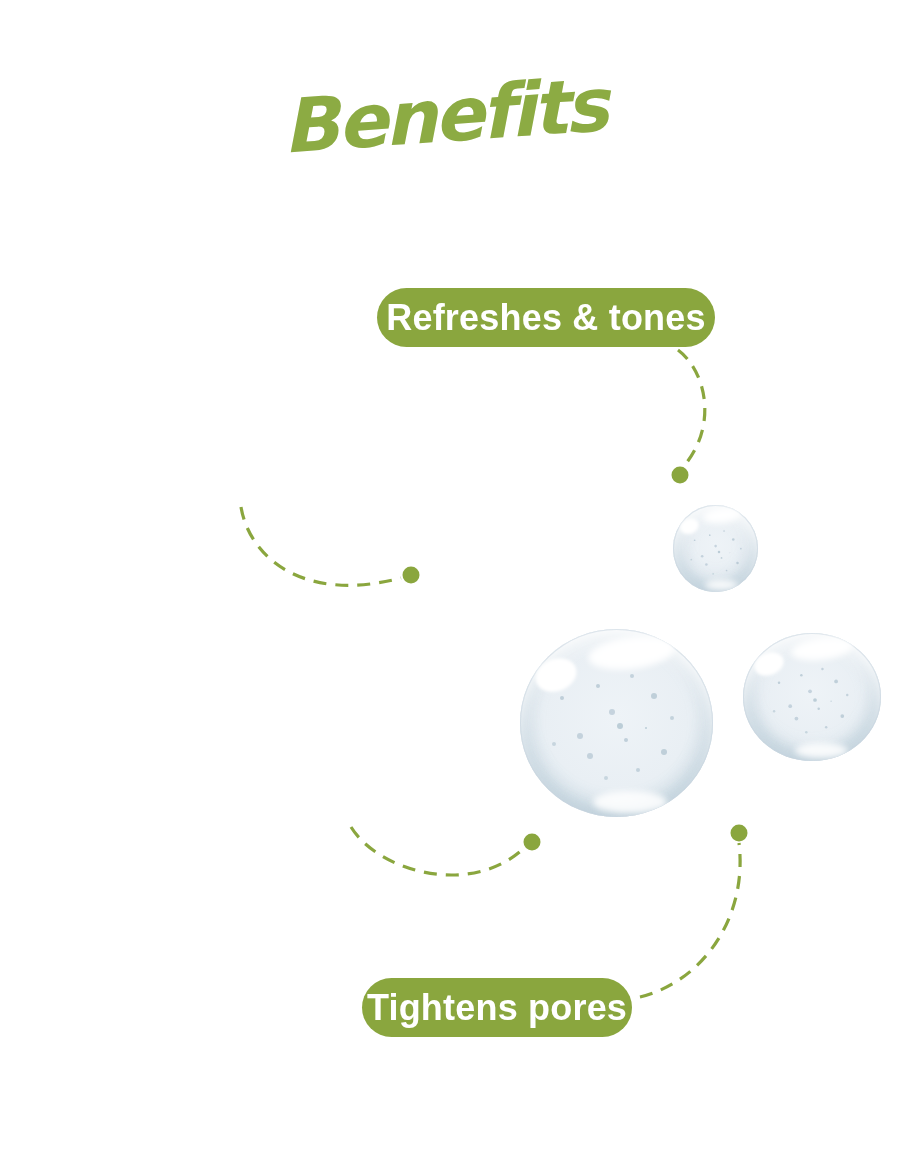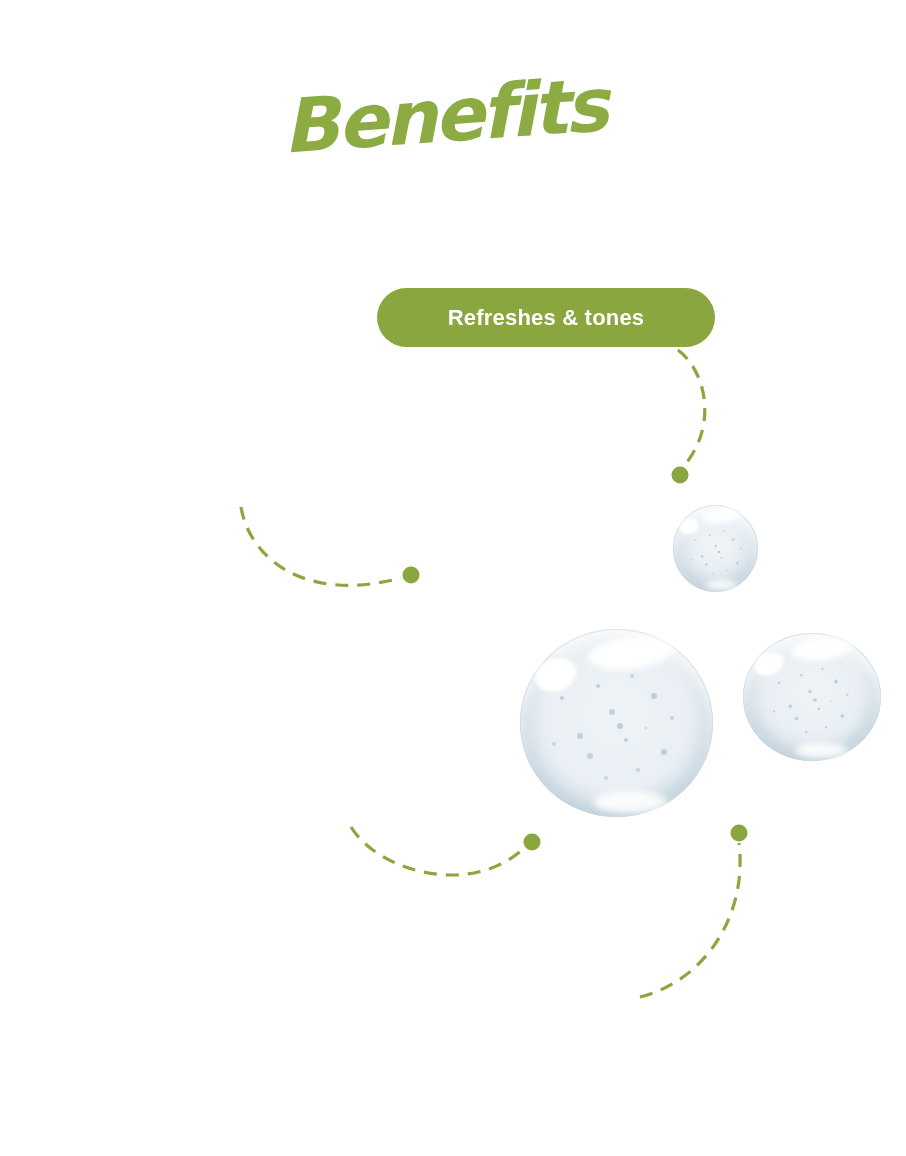--- a/index.html
+++ b/index.html
@@ -34,21 +34,21 @@
     transform: rotate(-4deg) skewX(-4deg);
   }
 
   
   .pill {
     position: absolute;
     display: flex; align-items: center; justify-content: center;
     background: var(--accent);
     color: #ffffff;
     border-radius: 30px;
-    font-size: 22px;
+    font-size: 36px;
     font-weight: 700;
     letter-spacing: 0.2px;
     white-space: nowrap;
   }
   .pill-1 { left: 377px; top: 288px; width: 338px; height: 59px; }
   .pill-2 { left:  55px; top: 443px; width: 380px; height: 59px; }
   .pill-3 { left: 133px; top: 764px; width: 224px; height: 59px; }
   .pill-4 { left: 362px; top: 978px; width: 270px; height: 59px; }
 
   
@@ -124,20 +124,23 @@
 </head>
 <body>
 
 <div class="canvas">
 
   <div class="title">Benefits</div>
 
   <div class="pill pill-1">
     <span>Refreshes &amp; tones</span>
   </div>
+  <div class="pill pill-4">
+    <span>Tightens pores</span>
+  </div>
 
   <div class="bubble bubble-small">
     <i class="hl hl-top"></i>
     <i class="hl hl-left"></i>
     <i class="hl hl-bottom"></i>
     <i class="speckles"></i>
   </div>
   <div class="bubble bubble-large">
     <i class="hl hl-top"></i>
     <i class="hl hl-left"></i>

